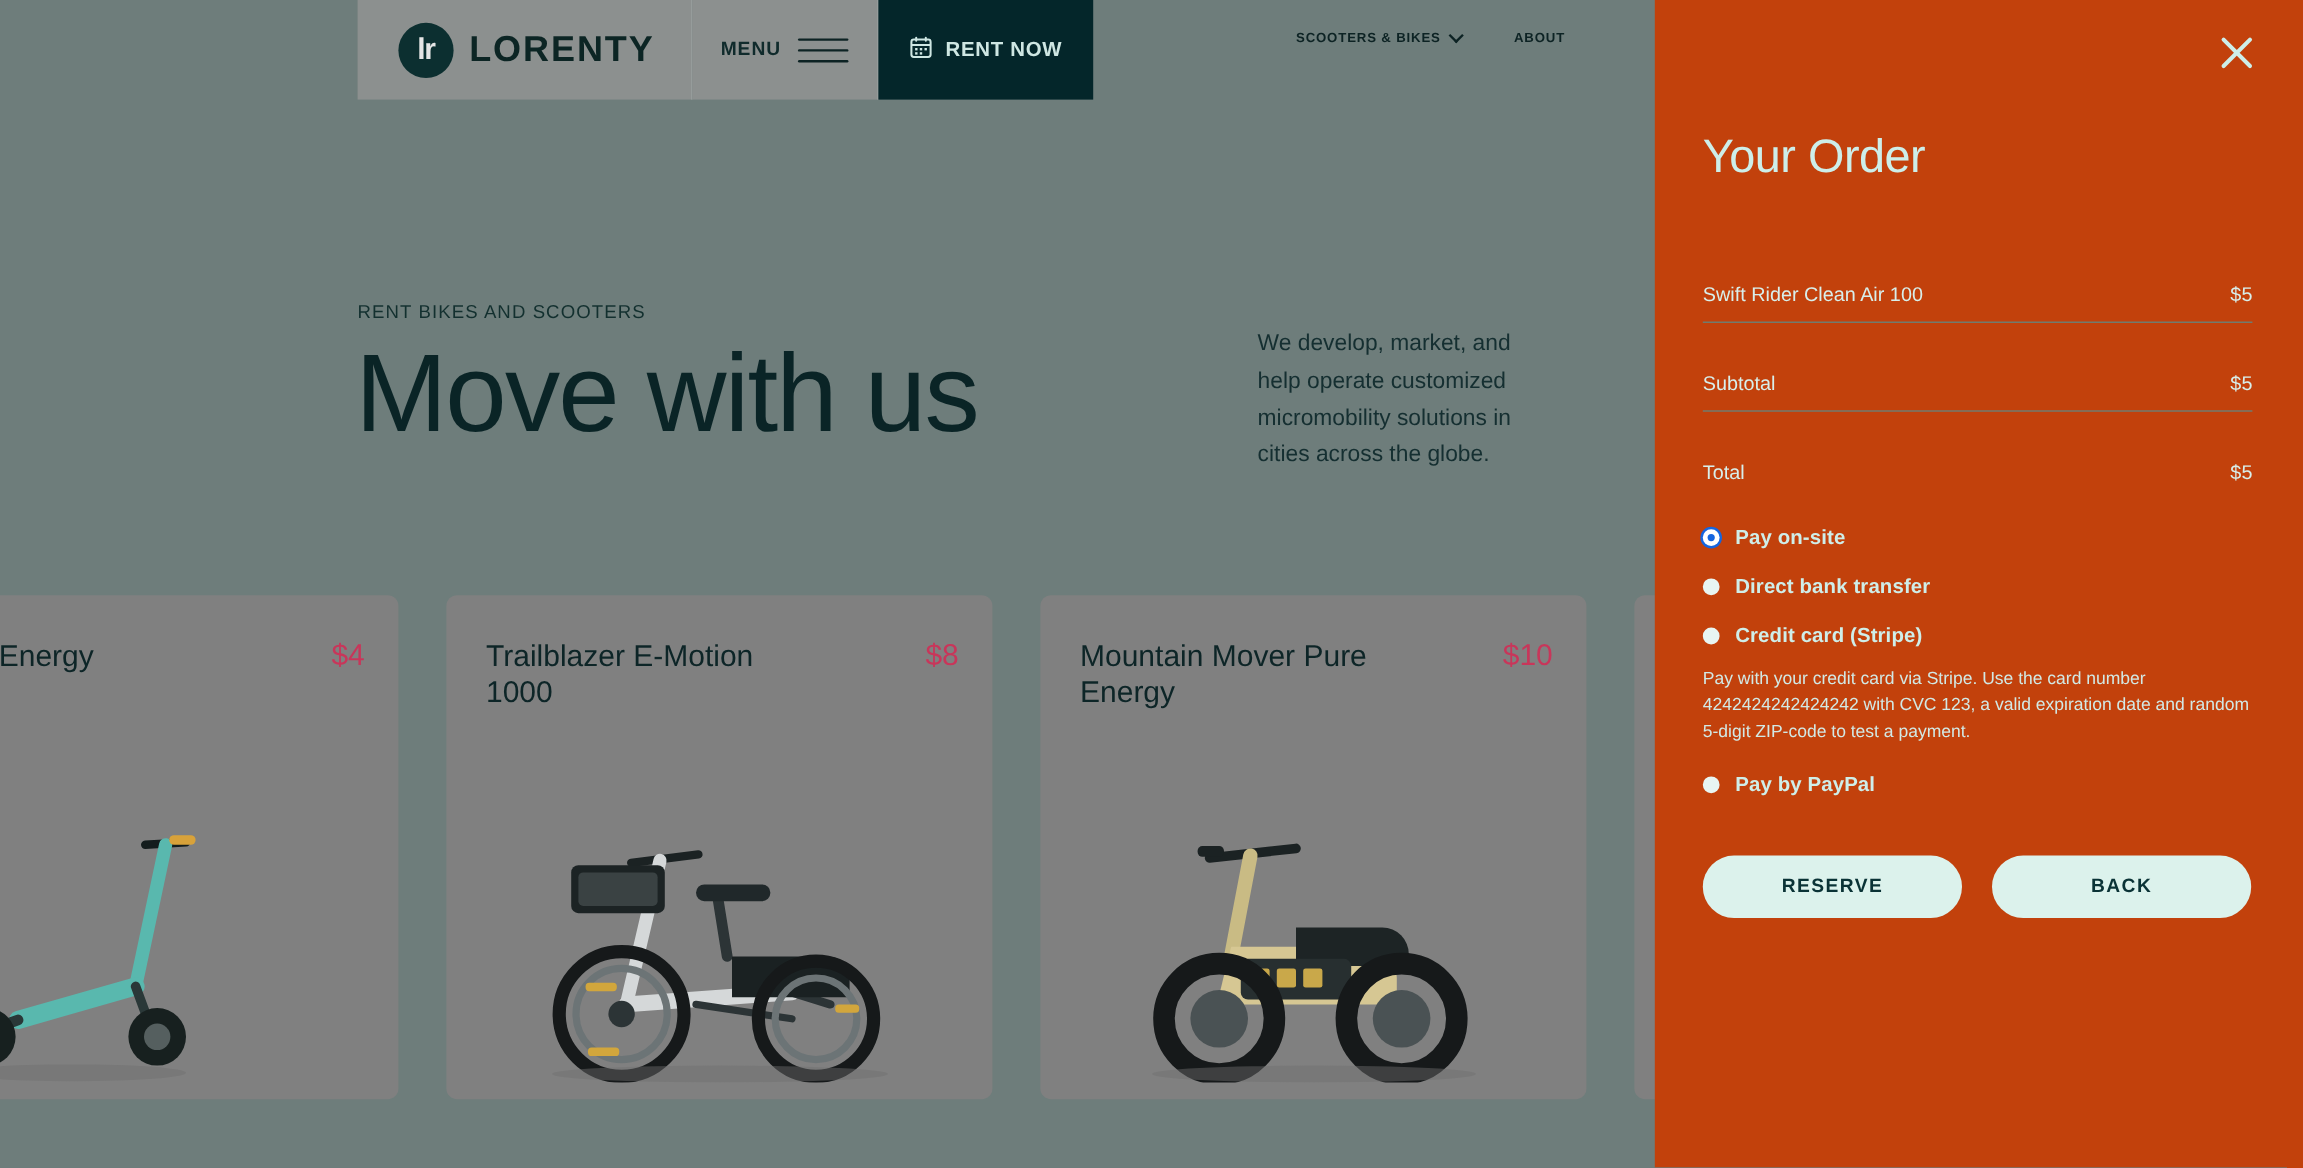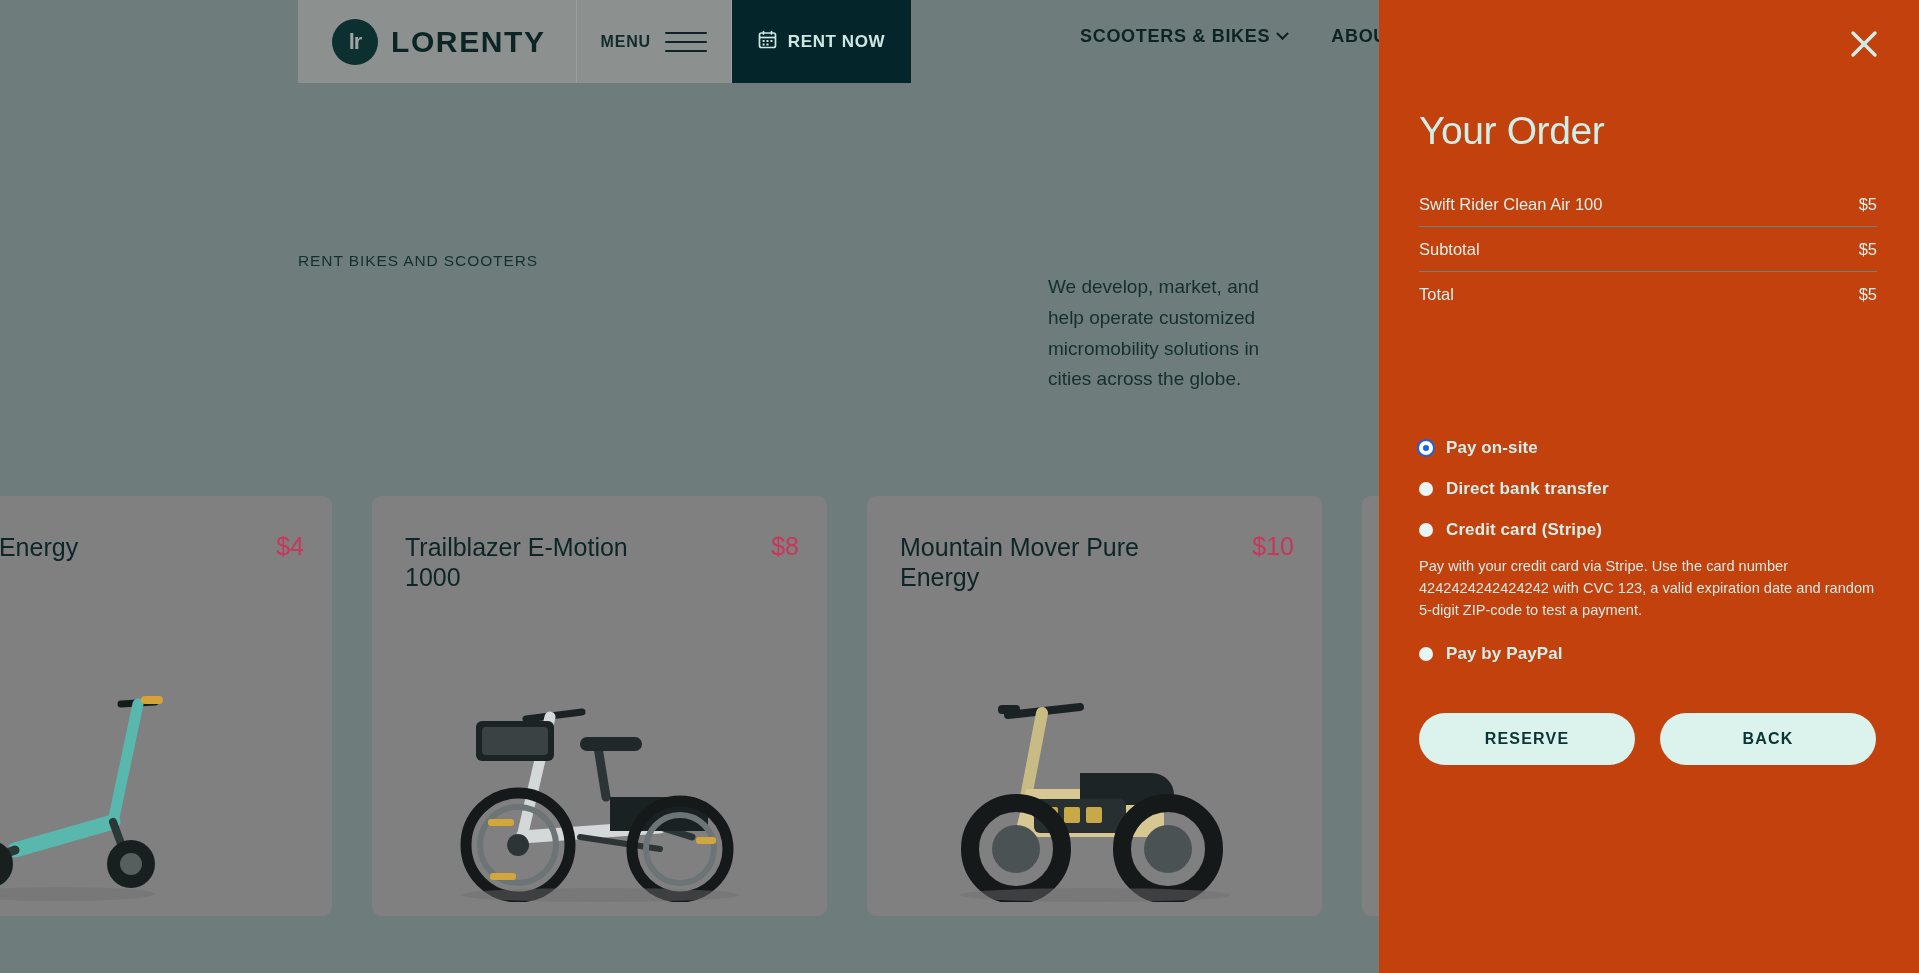--- a/index.html
+++ b/index.html
@@ -50,22 +50,22 @@
     height: 46px;
     border-radius: 50%;
     background: #0c2f30;
     display: flex;
     align-items: center;
     justify-content: center;
     margin-right: 13px;
     flex: none;
   }
   .logo-mark span {
-    color: #a3a3a3;
-    font-size: 22px;
+    color: #e5e5e5;
+    font-size: 25px;
     font-weight: 700;
     letter-spacing: -1px;
     line-height: 1;
     font-family: "Liberation Sans", sans-serif;
   }
   .logo-word {
     color: #0c2524;
     font-size: 30px;
     font-weight: 700;
     letter-spacing: 1.6px;
@@ -113,21 +113,21 @@
     position: absolute;
     top: 26px;
     left: 1080px;
     display: flex;
     align-items: center;
     gap: 44px;
     white-space: nowrap;
   }
   .nav-item {
     color: #0d2324;
-    font-size: 18px;
+    font-size: 11px;
     font-weight: 700;
     letter-spacing: 0.7px;
     display: flex;
     align-items: center;
     gap: 8px;
   }
   .chev {
     display: inline-block;
     width: 9px;
     height: 9px;
@@ -265,20 +265,21 @@
   }
   .order-line {
     display: flex;
     justify-content: space-between;
     align-items: baseline;
     font-size: 16.5px;
     color: #d8efeb;
     padding: 0 0 12px 0;
     border-bottom: 1px solid #5d8a87;
     margin-bottom: 13px;
+    margin-top: 42px;
   }
   .order-line:last-child { border-bottom: none; margin-bottom: 0; }
 
   #methods {
     position: absolute;
     top: 438px;
     left: 40px;
     width: 462px;
   }
   .method {
@@ -387,20 +388,21 @@
     <div class="nav-item">
       <span>SCOOTERS &amp; BIKES</span>
       <span class="chev"></span>
     </div>
     <div class="nav-item">
       <span>ABOUT</span>
     </div>
   </div>
 
   <div id="hero-eyebrow">RENT BIKES AND SCOOTERS</div>
+  <h1 id="hero-title">Move with us</h1>
   <p id="hero-para">We develop, market, and help operate customized micromobility solutions in cities across the globe.</p>
 
   <div id="cards">
 
     <div class="card">
       <div class="card-head">
         <div class="card-title">er Pure Energy</div>
         <div class="card-price">$4</div>
       </div>
       <div class="card-art">

